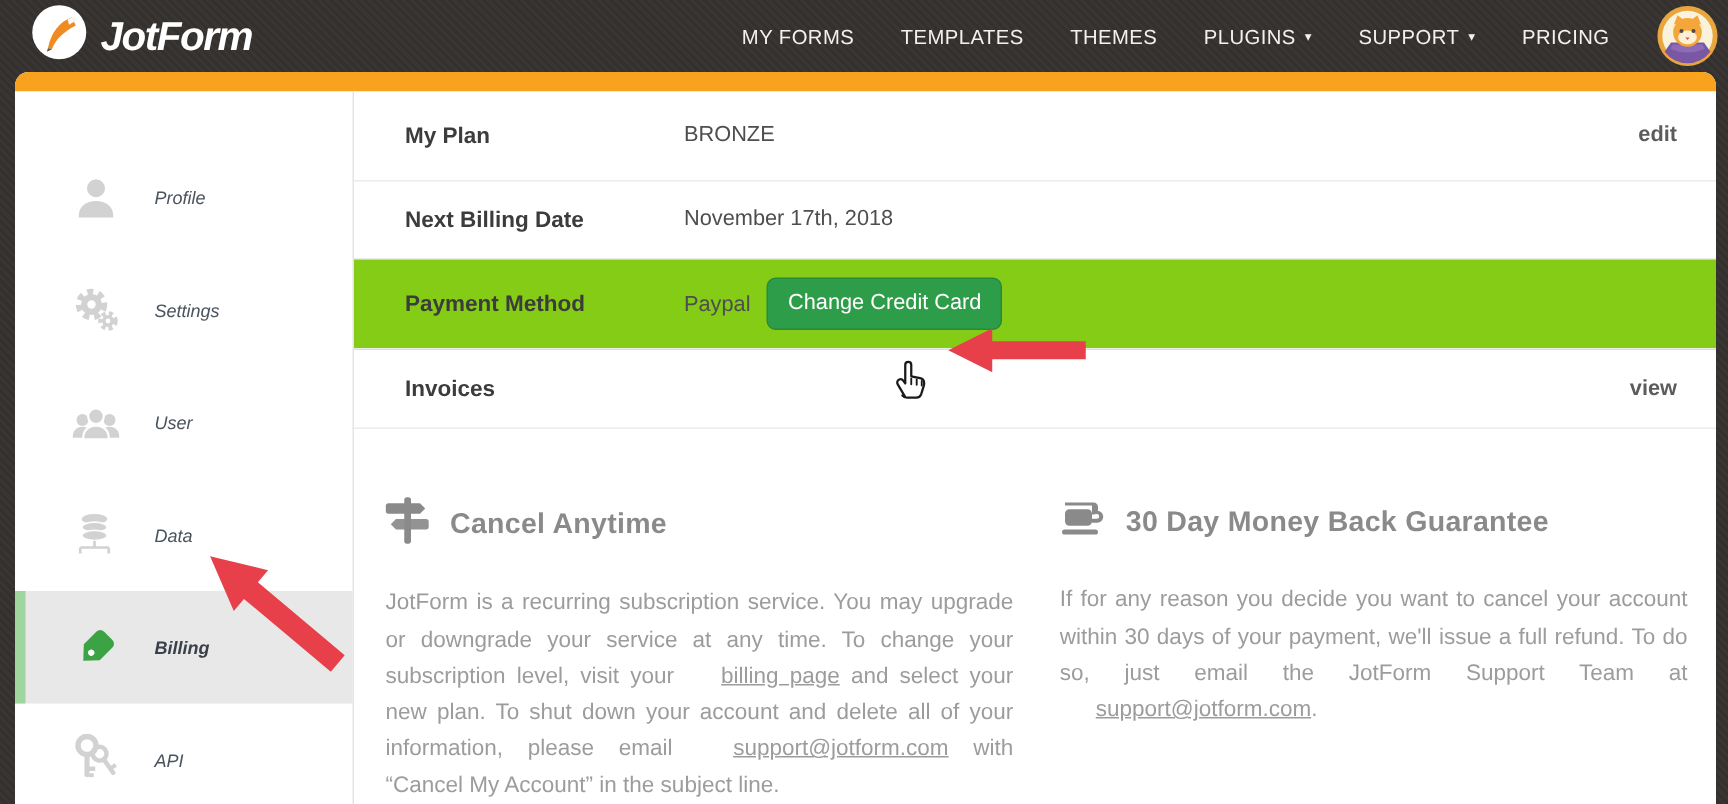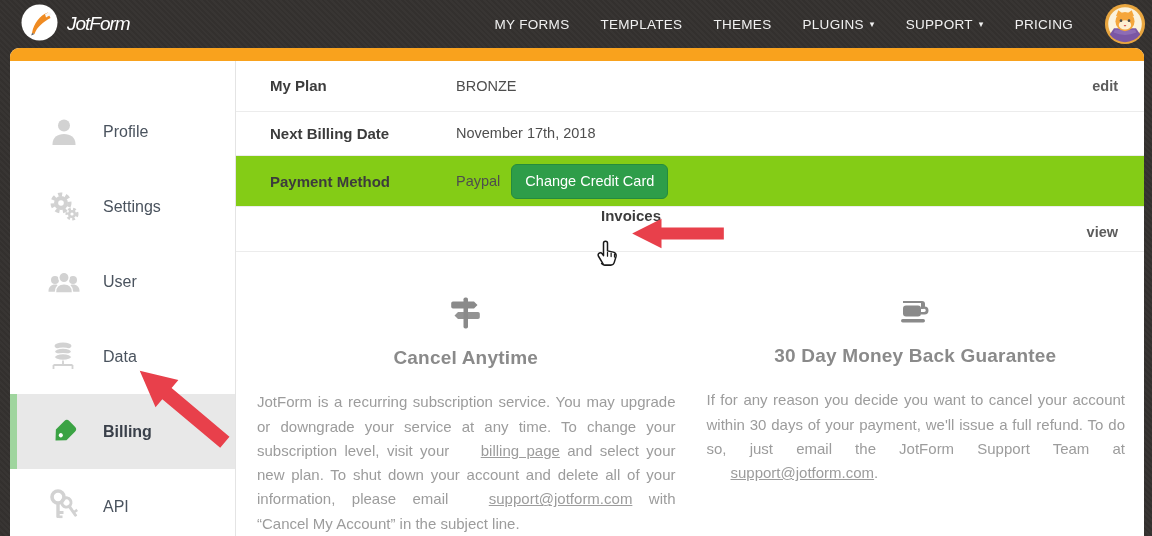--- a/index.html
+++ b/index.html
@@ -7,63 +7,63 @@
   body {
     font-family:"Liberation Sans", sans-serif;
     background-color:#34312f;
     background-image:repeating-linear-gradient(45deg, rgba(255,255,255,.02) 0 2px, rgba(0,0,0,.02) 2px 4px);
     position:relative;
   }
 
   
   .navbar { height:48px; display:flex; align-items:center; padding:0 6px 0 21px; }
   .logo { display:flex; align-items:center; gap:9px; cursor:pointer; }
-  .logo-text { color:#fff; font-size:19px; font-weight:normal; font-style:italic; letter-spacing:-1px; }
+  .logo-text { color:#fff; font-size:27px; font-weight:bold; font-style:italic; letter-spacing:-1px; }
   .nav-items { margin-left:auto; display:flex; align-items:center; }
   .nav-item { color:#f1f1f1; font-size:13.5px; letter-spacing:.3px; margin-right:31px; cursor:pointer; display:flex; align-items:center; gap:6px; white-space:nowrap; }
   .nav-item .caret { font-size:9px; color:#f1f1f1; }
   .avatar-wrap { width:42px; height:42px; margin-left:0; cursor:pointer; flex:none; }
 
   
   .card {
     position:absolute; left:10px; top:48px; width:1134px; height:488px;
     background:#fff; border-radius:9px 9px 0 0; overflow:hidden;
     display:flex; flex-direction:column;
   }
   .orange-bar { height:13px; background:#F9A21D; flex:none; }
   .card-body { flex:1; display:flex; min-height:0; }
 
   
   .sidebar { width:225px; flex:none; background:#fff; padding-top:33px; }
   .side-item { height:75px; display:flex; align-items:center; padding-left:36px; gap:21px; position:relative; cursor:pointer; }
   .side-icon { width:36px; display:flex; justify-content:center; align-items:center; flex:none; }
-  .side-label { font-size:16px; color:#4a535e; }
+  .side-label { font-size:12px; color:#4a535e;font-style:italic; }
   .side-item.selected { background:#e8e8e8; }
   .side-item.selected .side-label { font-weight:bold; color:#3a404a; }
   .sel-strip { position:absolute; left:0; top:0; width:7px; height:100%; background:#9fd59e; }
 
   
   .content { flex:1; border-left:1px solid #e4e4e4; display:flex; flex-direction:column; min-width:0; background:#fff; }
   .row { display:flex; align-items:center; padding:0 26px 0 34px; border-bottom:1px solid #ececec; }
   .row-plan { height:71px; }
   .row-next { height:62px; }
   .row-pay  { height:72px; background:#84cc16; }
-  .row-inv  { height:63px;flex-direction:column; }
+  .row-inv  { height:63px; }
   .row-label { width:186px; flex:none; font-size:15px; font-weight:bold; color:#3c3c3c; }
   .row-value { font-size:14.5px; color:#4e4e4e; }
   .row-action { margin-left:auto; font-size:14.5px; color:#5c5c5c; cursor:pointer;font-weight:bold; }
   .btn-green {
     margin-left:11px; background:#2E9D49; border:1px solid #268b3d; color:#fff;
     font-family:inherit; font-size:14.5px; padding:8px 13px 9px; border-radius:6px; cursor:pointer;
   }
 
   
   .info { display:flex; gap:30px; padding:44px 19px 0 20px; }
   .info-col { flex:1; min-width:0; }
-  .info-head { display:flex; align-items:center; gap:13px;flex-direction:column; }
+  .info-head { display:flex; align-items:center; gap:13px; }
   .info-title { font-size:19px; font-weight:bold; color:#8a8a8a; letter-spacing:.2px; }
   .info-text { margin-top:21px; margin-left:1px; font-size:15px; line-height:1.62; color:#9c9c9c; text-align:justify; }
   .info-text a { color:#9c9c9c; text-decoration:underline; cursor:pointer;padding-left:24px; }
 
   
   .overlay { position:absolute; z-index:40; }
   #arrow-billing { left:122px; top:386px; transform:rotate(40deg); }
   #arrow-button  { left:629px; top:217px; }
   #cursor { left:592px; top:238px; z-index:50; }
 </style>

